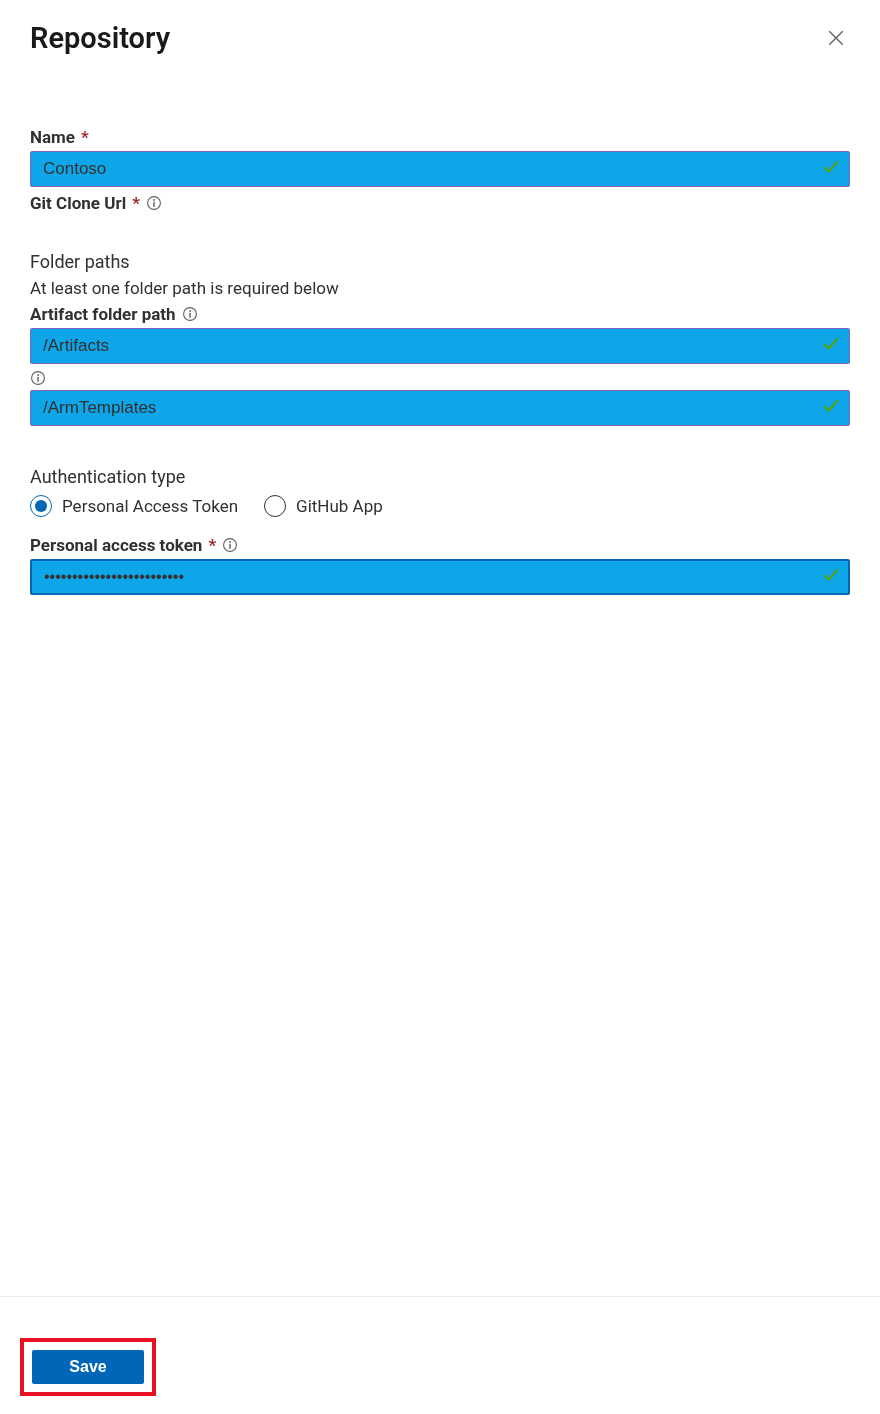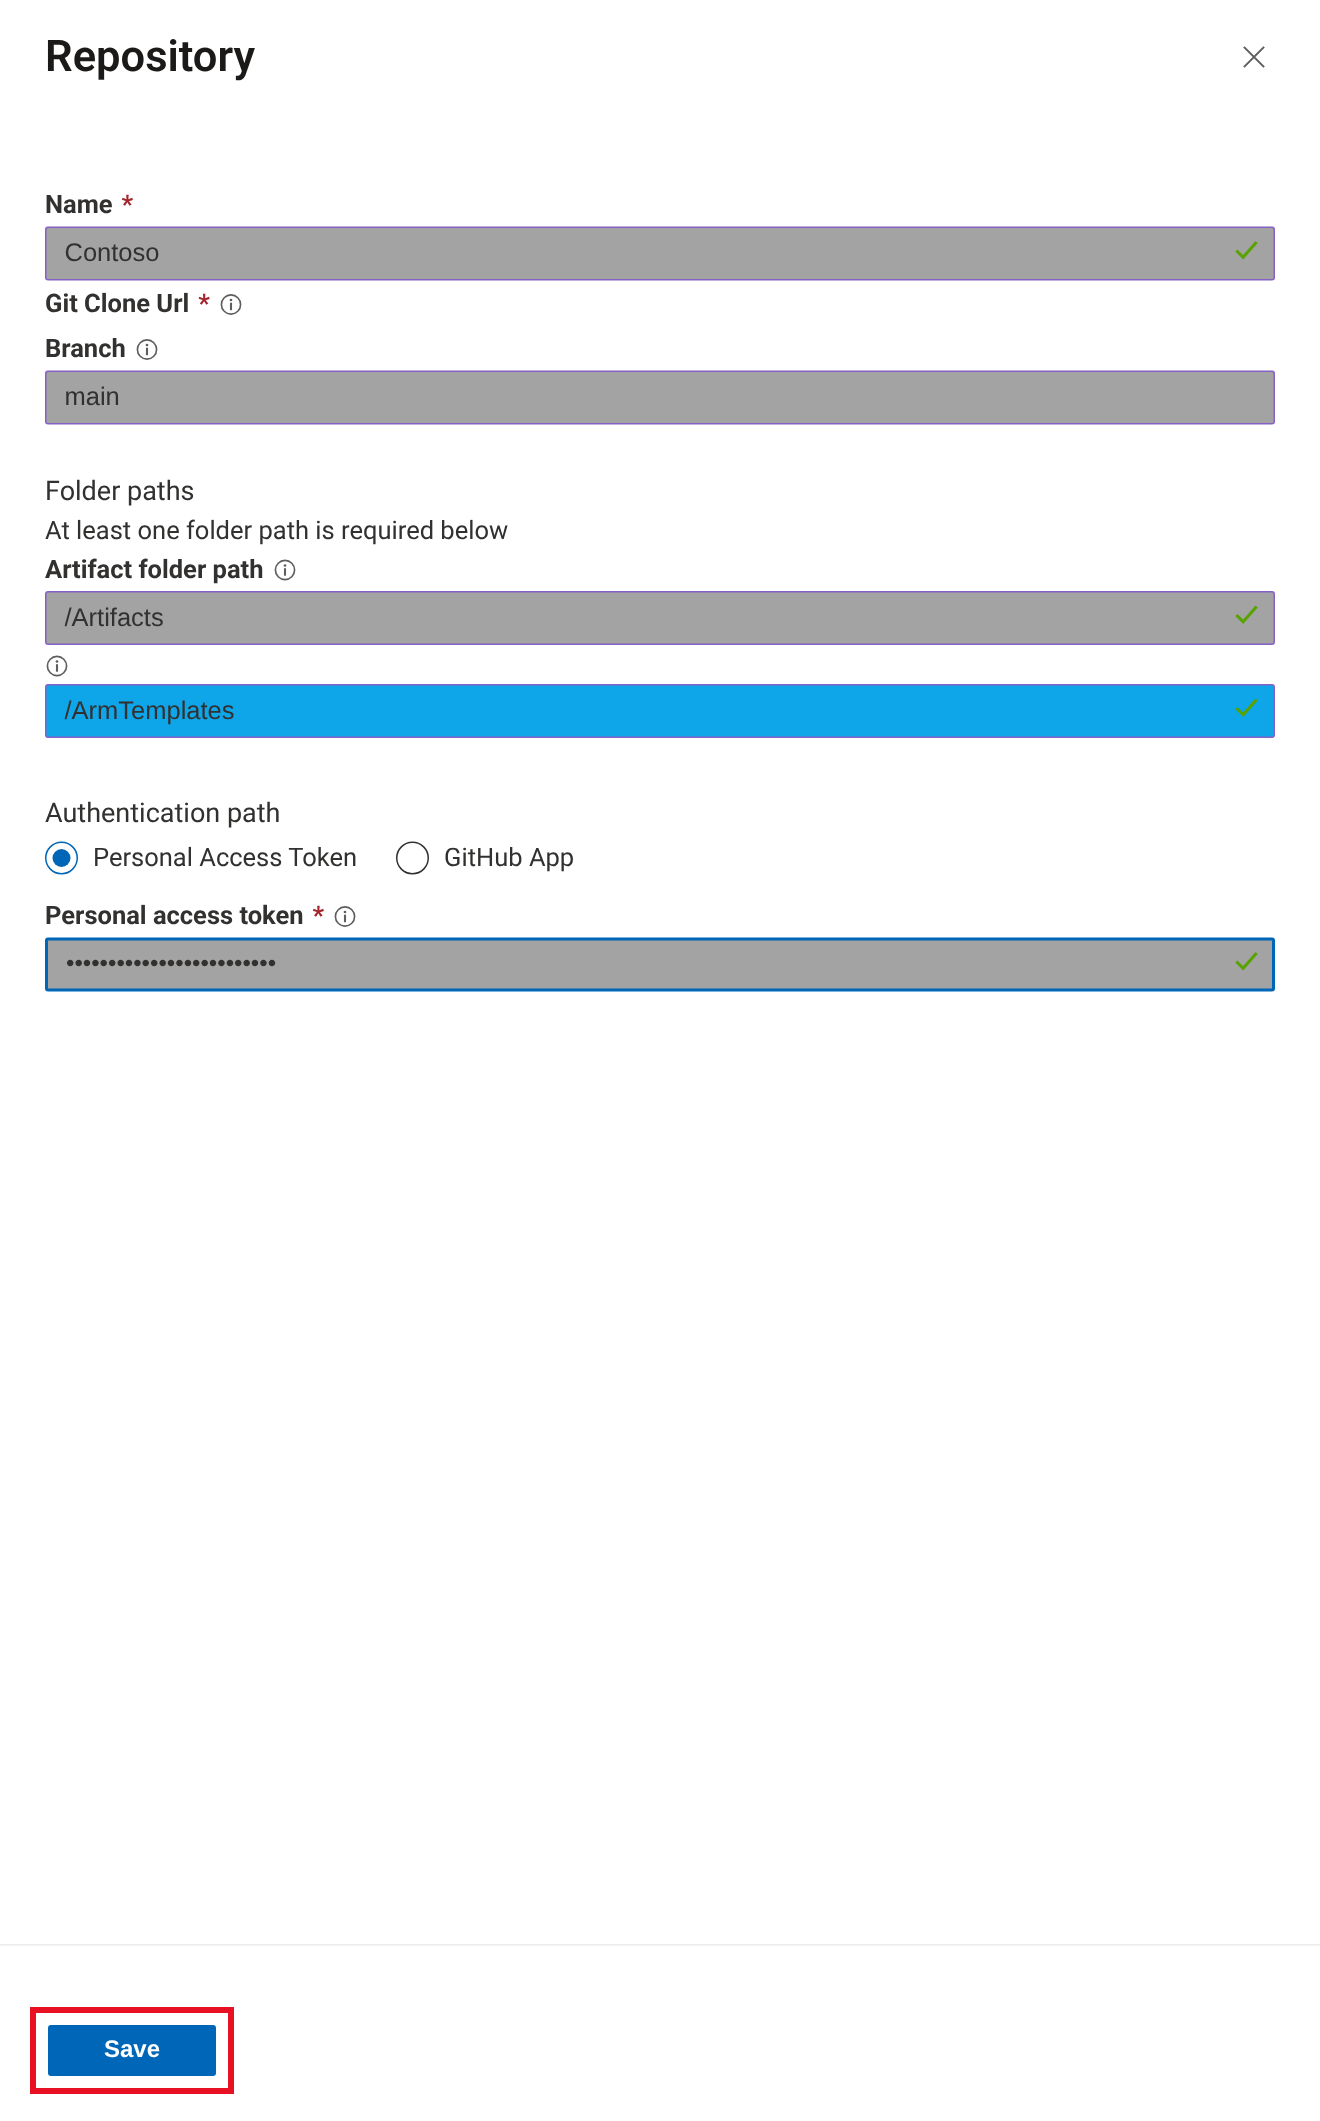--- a/index.html
+++ b/index.html
@@ -19,21 +19,21 @@
     .title { font-size: 29px; font-weight: 600; color: #1b1a19; }
     .close-btn { cursor: pointer; display:flex; align-items:center; justify-content:center; width:28px; height:28px; }
     .field { margin-bottom: 4px; }
     .label-row { display: flex; align-items: center; gap: 6px; padding-bottom: 4px; padding-top: 2px; font-weight: bold; }
     .label { font-size: 17px; color: #323130; }
     .req { color: #a4262c; font-size: 17px; }
     .info-icon { display:inline-flex; align-items:center; justify-content:center; }
     .input-wrap { position: relative; }
     .input {
       width: 100%; height: 36px; font-size: 17px; padding: 4px 36px 4px 12px;
-      border: 1px solid #8661c5; border-radius: 2px; background: #a3a3a3; color: #323130; outline: none;
+      border: 1px solid #8661c5; border-radius: 2px; background: #0ea5e9; color: #323130; outline: none;
     }
     .input.highlight { background: #0ea5e9; }
     .input.focus { border: 2px solid #0067b8; }
     .pw-dots { letter-spacing: 0px; font-size: 16px; }
     .check { position: absolute; right: 10px; top: 50%; transform: translateY(-50%); }
     .section-title { font-size: 18px; color: #323130; padding-top: 30px; padding-bottom: 6px; }
     .helper { font-size: 17px; color: #323130; padding-bottom: 4px; }
     .auth-section { padding-top: 36px; }
     .radio-row { display: flex; gap: 26px; align-items: center; padding-top: 8px; padding-bottom: 16px; }
     .radio-item { display: flex; align-items: center; gap: 10px; cursor: pointer; }
@@ -92,35 +92,20 @@
       <span class="info-icon">
         <svg width="16" height="16" viewBox="0 0 16 16">
             <circle cx="8" cy="8" r="6.4" fill="none" stroke="#605e5c" stroke-width="1.1"></circle>
             <circle cx="8" cy="5" r="0.9" fill="#605e5c"></circle>
             <rect x="7.3" y="6.8" width="1.4" height="5" fill="#605e5c"></rect>
           </svg>
       </span>
     </div>
   </div>
 
-  <div class="field">
-    <div class="label-row">
-      <span class="label">Branch</span>
-      <span class="info-icon">
-        <svg width="16" height="16" viewBox="0 0 16 16">
-            <circle cx="8" cy="8" r="6.4" fill="none" stroke="#605e5c" stroke-width="1.1"></circle>
-            <circle cx="8" cy="5" r="0.9" fill="#605e5c"></circle>
-            <rect x="7.3" y="6.8" width="1.4" height="5" fill="#605e5c"></rect>
-          </svg>
-      </span>
-    </div>
-    <div class="input-wrap">
-      <input class="input" type="text" value="main" style="">
-    </div>
-  </div>
 
   <div class="section-title">Folder paths</div>
   <div class="helper">At least one folder path is required below</div>
 
   <div class="field">
     <div class="label-row">
       <span class="label">Artifact folder path</span>
       <span class="info-icon">
         <svg width="16" height="16" viewBox="0 0 16 16">
             <circle cx="8" cy="8" r="6.4" fill="none" stroke="#605e5c" stroke-width="1.1"></circle>
@@ -153,21 +138,21 @@
       <input class="input highlight" type="text" value="/ArmTemplates" style="">
       <span class="check">
         <svg width="18" height="18" viewBox="0 0 16 16">
             <path d="M2 8 L6 12 L14 3" stroke="#57a300" stroke-width="1.8" fill="none"></path>
           </svg>
       </span>
     </div>
   </div>
 
   <div class="auth-section">
-    <div class="label" style="font-size:18px;">Authentication path</div>
+    <div class="label" style="font-size:18px;">Authentication type</div>
     <div class="radio-row">
       <div class="radio-item">
         <div class="radio-circle selected">
             <div class="radio-dot"></div>
           </div>
         <span class="radio-label">Personal Access Token</span>
       </div>
       <div class="radio-item">
         <div class="radio-circle"></div>
         <span class="radio-label">GitHub App</span>

